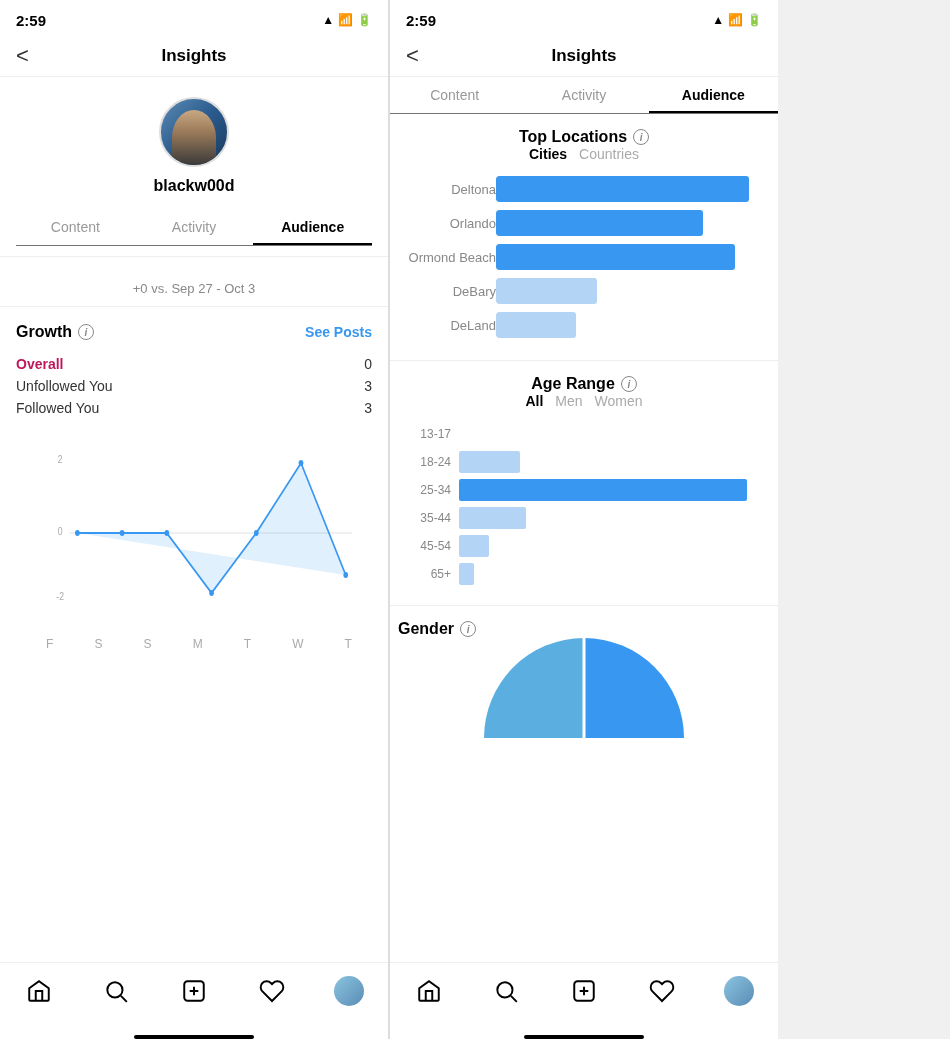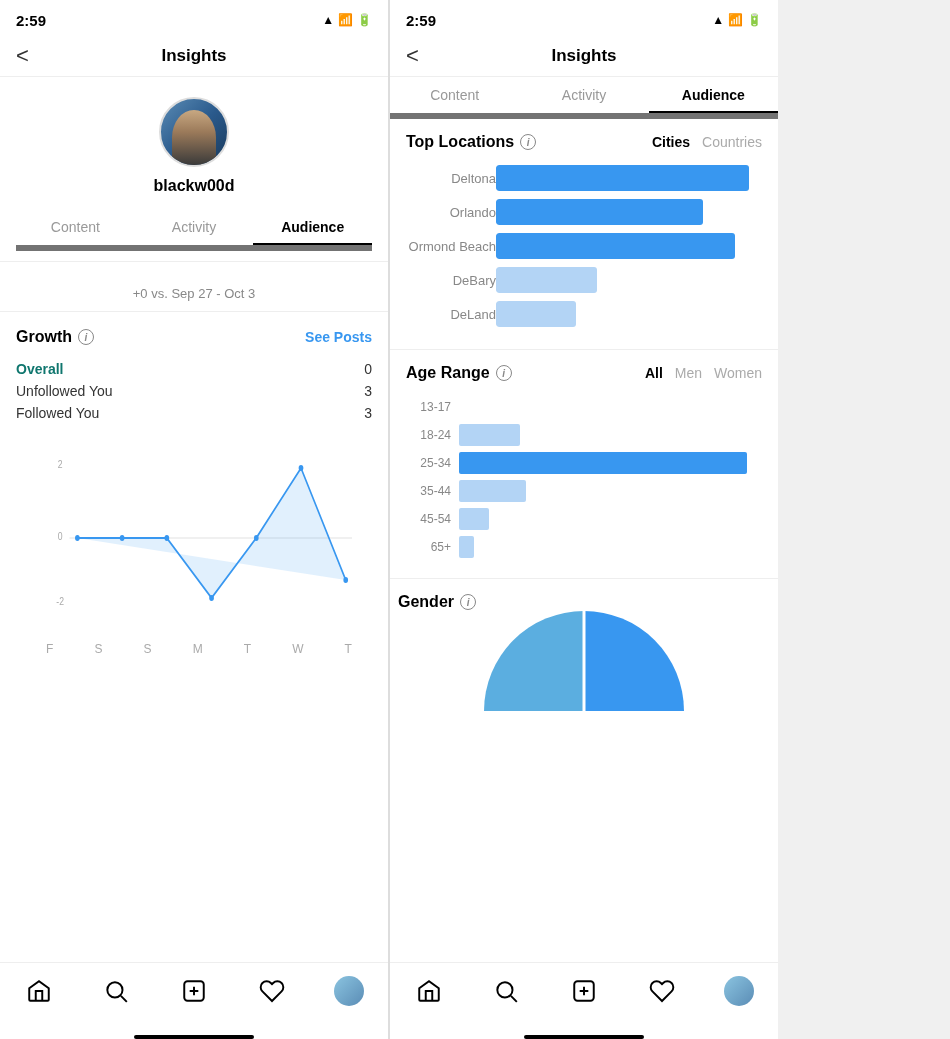--- a/index.html
+++ b/index.html
@@ -87,21 +87,21 @@
       font-size: 16px;
       font-weight: 600;
       color: #000;
       margin-bottom: 14px;
     }
 
     
     .tabs {
       display: flex;
       width: 100%;
-      border-bottom: 6px solid #737373;
+      border-bottom: 1px solid #737373;
     }
     .tab {
       flex: 1;
       text-align: center;
       padding: 10px 0;
       font-size: 14px;
       color: #999;
       cursor: pointer;
       position: relative;
     }
@@ -178,21 +178,21 @@
     .growth-stats {
       margin-bottom: 16px;
     }
     .growth-row {
       display: flex;
       justify-content: space-between;
       padding: 3px 0;
       font-size: 14px;
     }
     .growth-row .label { color: #333; }
-    .growth-row .label.bold { font-weight: 700; color: #0f766e; }
+    .growth-row .label.bold { font-weight: 700; color: #be185d; }
     .growth-row .value { color: #333; }
 
     
     .chart-container {
       position: relative;
       height: 200px;
       width: 100%;
       padding: 10px 20px 30px 30px;
     }
     .chart-svg {
@@ -246,20 +246,21 @@
     
     .locations-section {
       padding: 14px 16px;
       border-bottom: 1px solid #eee;
     }
     .section-header {
       display: flex;
       justify-content: space-between;
       align-items: center;
       margin-bottom: 14px;
+      flex-direction: column;
     }
     .section-title {
       font-size: 16px;
       font-weight: 700;
       color: #000;
       display: flex;
       align-items: center;
       gap: 6px;
     }
     .toggle-group {

